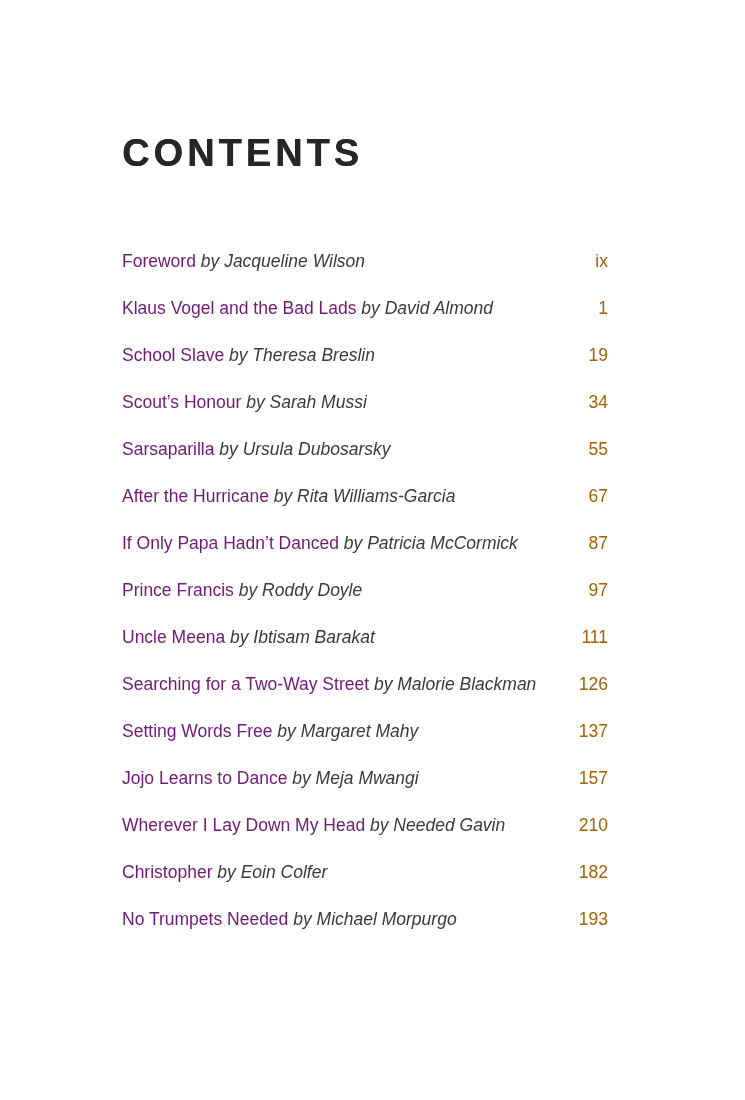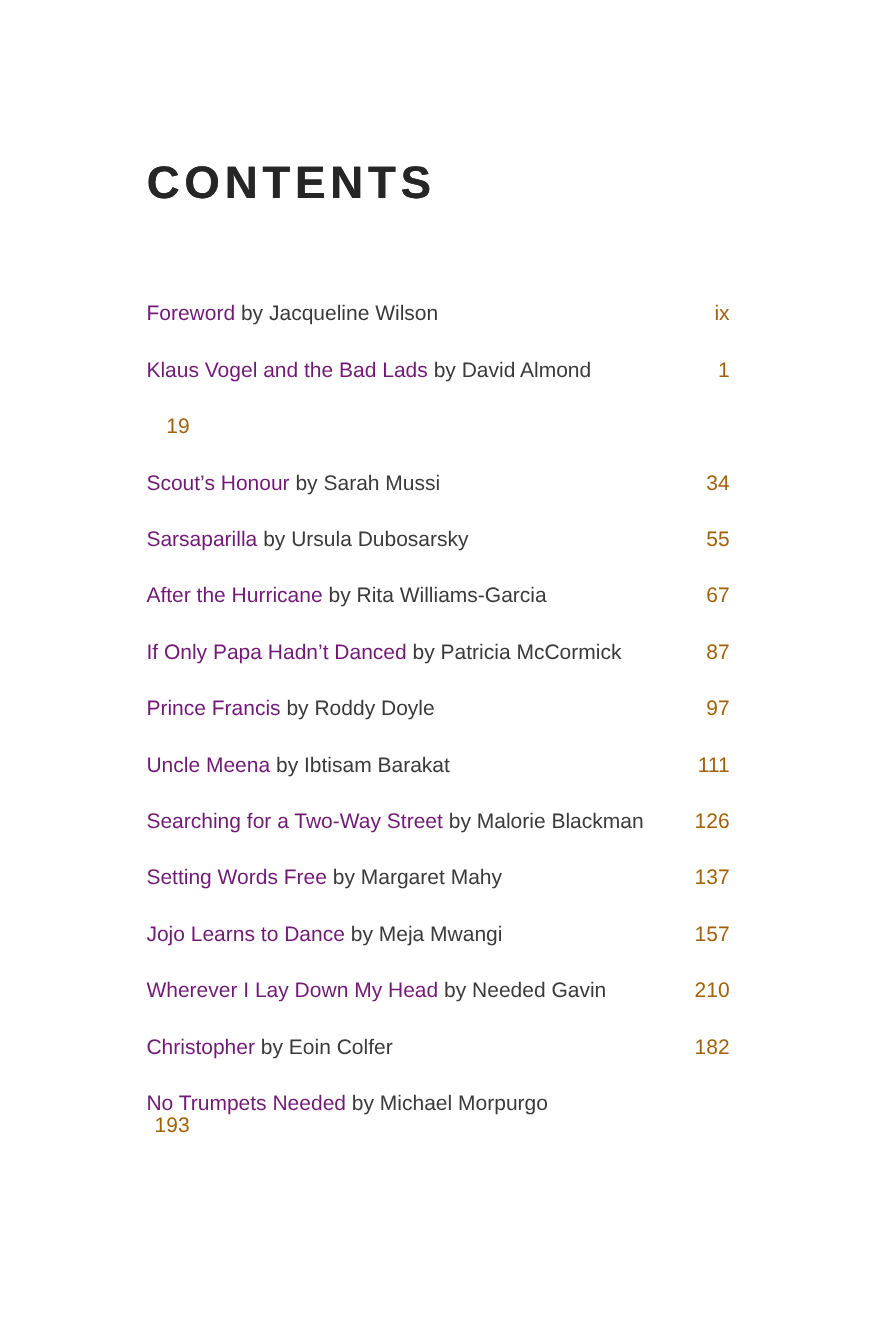--- a/index.html
+++ b/index.html
@@ -36,30 +36,31 @@
   }
   .toc-row {
     display: flex;
     justify-content: space-between;
     align-items: baseline;
     font-size: 17.5px;
     line-height: 1;
     color: #3a3a3a;
     margin-bottom: 29.5px;
   }
-  .toc-row:last-child { margin-bottom: 0; flex-direction: column; }
+  .toc-row:last-child { margin-bottom: 0; }
   .entry-left {
     white-space: nowrap;
     padding-right: 12px;
   }
   .entry-title {
     font-style: normal;
     color: #701a75;
   }
   .entry-byline {
+    font-style: italic;
     color: #3a3a3a;
   }
   .entry-page {
     flex: 0 0 auto;
     text-align: right;
     min-width: 36px;
     color: #a16207;
     font-variant-numeric: tabular-nums;
   }
 </style>
@@ -81,20 +82,24 @@
 
   <div class="toc-row">
     <span class="entry-left">
       <span class="entry-title">Klaus Vogel and the Bad Lads </span>
       <span class="entry-byline">by David Almond</span>
     </span>
     <span class="entry-page">1</span>
   </div>
 
   <div class="toc-row">
+    <span class="entry-left">
+      <span class="entry-title">School Slave </span>
+      <span class="entry-byline">by Theresa Breslin</span>
+    </span>
     <span class="entry-page">19</span>
   </div>
 
   <div class="toc-row">
     <span class="entry-left">
       <span class="entry-title">Scout’s Honour </span>
       <span class="entry-byline">by Sarah Mussi</span>
     </span>
     <span class="entry-page">34</span>
   </div>

